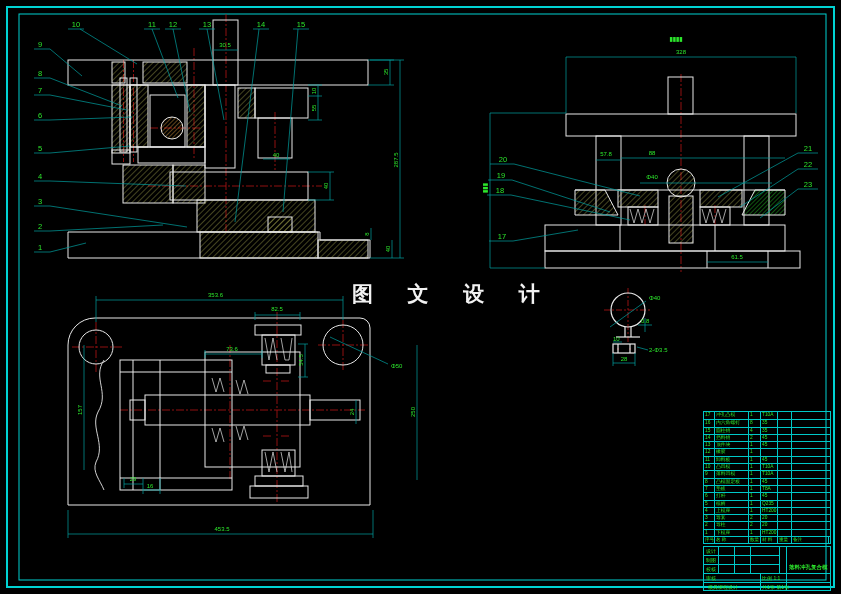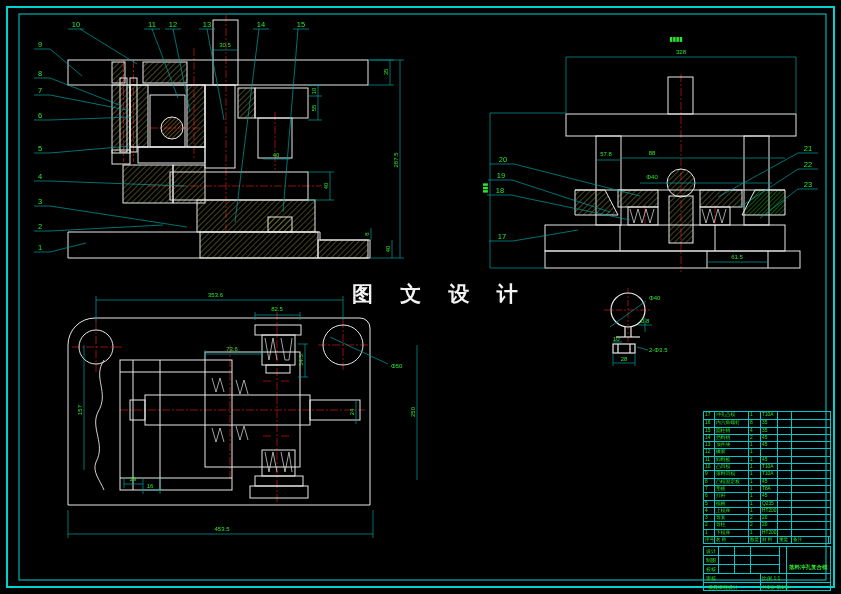--- a/index.html
+++ b/index.html
@@ -4,21 +4,21 @@
 <style>
   html,body{margin:0;padding:0;background:#000;}
   #screen{position:relative;width:841px;height:594px;background:#000;overflow:hidden;
           font-family:"Liberation Sans",sans-serif;}
   svg text{font-family:"Liberation Sans",sans-serif;}
   .dimtxt{fill:#2ce62c;font-size:6px;}
   .balloon{fill:#2ce62c;font-size:7.5px;}
   .blob{fill:#2ce62c;font-size:6px;font-weight:bold;}
   
   #watermark{position:absolute;left:352px;top:280px;color:#f2f2f2;font-size:21px;
-             font-weight:bold;letter-spacing:11px;font-family:Liberation Serif, serif;white-space:nowrap;}
+             font-weight:bold;letter-spacing:11px;font-family:Liberation Mono, monospace;white-space:nowrap;}
   
   #bom{position:absolute;left:703px;top:411px;width:128px;border:1px solid #00c8c8;
        display:flex;flex-direction:column;box-sizing:border-box;}
   .bom-row{display:flex;height:7.3px;border-top:1px solid #00c8c8;box-sizing:border-box;}
   .bom-row:first-child{border-top:none;}
   .bom-cell{color:#2ce62c;font-size:4.8px;line-height:6.5px;overflow:hidden;white-space:nowrap;
             border-left:1px solid #00c8c8;box-sizing:border-box;padding-left:1px;}
   .bom-cell:first-child{border-left:none;}
   .c0{width:10px}.c1{width:34px}.c2{width:12px}.c3{width:17px}.c4{width:14px}.c5{flex:1}
   .bom-head .bom-cell{font-size:4.6px;}

